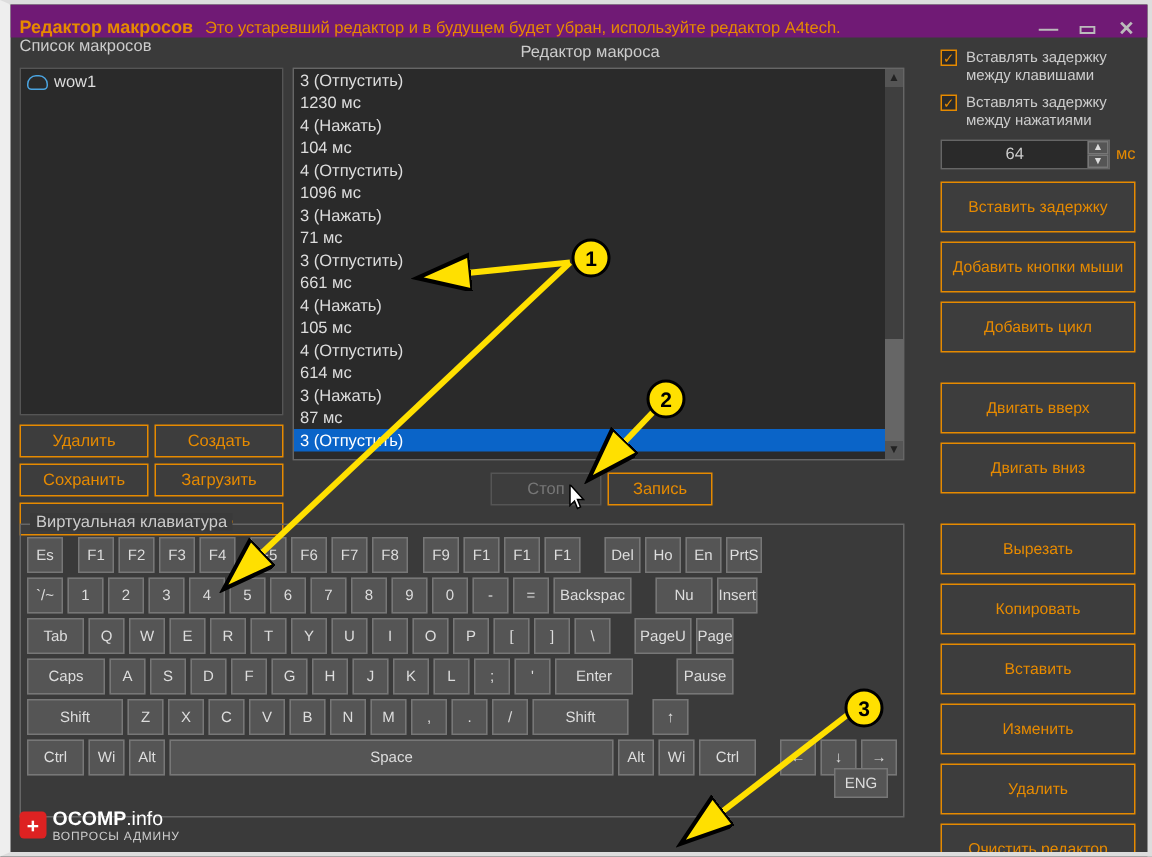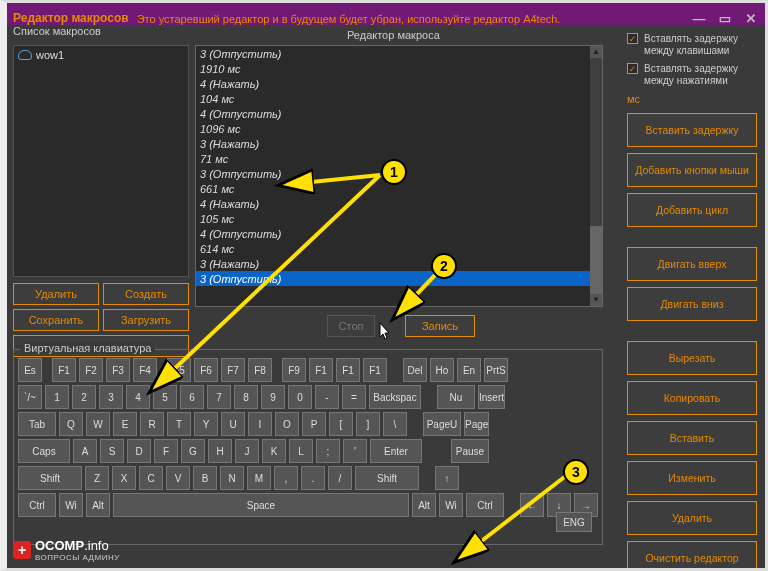--- a/index.html
+++ b/index.html
@@ -33,21 +33,21 @@
     font-size: 11px; display: flex; align-items: center; justify-content: center;
     cursor: pointer; position: absolute; height: 22px;
   }
 
   
   .editor-label { position: absolute; left: 340px; top: 4px; color: #ccc; font-size: 11px; }
   .editor-list {
     position: absolute; left: 188px; top: 20px; width: 408px; height: 262px;
     background: #2a2a2a; border: 1px solid #666; color: #ddd; font-size: 11px; overflow: hidden;
   }
-  .editor-list .line { padding: 1px 4px; height: 15px; line-height: 14px; font-style: italic; }
+  .editor-list .line { padding: 1px 4px; height: 15px; line-height: 14px; }
   .editor-list .line.selected { background: #0a64c8; color: #fff; }
   .scrollbar { position: absolute; right: 0; top: 0; width: 12px; height: 100%; background: #3f3f3f; }
   .sb-btn { width: 12px; height: 12px; background: #555; color: #222; font-size: 8px; text-align: center; line-height: 12px; }
   .sb-thumb { position: absolute; left: 0; width: 12px; background: #666; }
 
   
   .right { position: absolute; right: 8px; top: 8px; width: 130px; }
   .chk-row { display: flex; gap: 6px; color: #ccc; font-size: 10px; margin-bottom: 6px; line-height: 12px; }
   .chk { width: 11px; height: 11px; border: 1px solid #e68a00; background: #2a2a2a; flex-shrink: 0; display:flex; align-items:center; justify-content:center; color:#e68a00; font-size:9px;}
   .spin-row { display: flex; align-items: center; gap: 4px; margin-bottom: 8px; }
@@ -128,55 +128,63 @@
     <div class="btn" style="left:6px; top:258px; width:86px">Удалить</div>
     <div class="btn" style="left:96px; top:258px; width:86px">Создать</div>
     <div class="btn" style="left:6px; top:284px; width:86px">Сохранить</div>
     <div class="btn" style="left:96px; top:284px; width:86px">Загрузить</div>
     <div class="btn" style="left:6px; top:310px; width:176px; font-size:10px">Поделиться/Расшарить</div>
 
     <div class="editor-label">Редактор макроса</div>
     <div class="editor-list">
       <div id="editor-lines">
           <div class="line">3 (Отпустить)</div>
-          <div class="line">1910 мс</div>
+          <div class="line">1230 мс</div>
           <div class="line">4 (Нажать)</div>
           <div class="line">104 мс</div>
           <div class="line">4 (Отпустить)</div>
           <div class="line">1096 мс</div>
           <div class="line">3 (Нажать)</div>
           <div class="line">71 мс</div>
           <div class="line">3 (Отпустить)</div>
           <div class="line">661 мс</div>
           <div class="line">4 (Нажать)</div>
           <div class="line">105 мс</div>
           <div class="line">4 (Отпустить)</div>
           <div class="line">614 мс</div>
           <div class="line">3 (Нажать)</div>
+          <div class="line">87 мс</div>
           <div class="line selected">3 (Отпустить)</div>
         </div>
       <div class="scrollbar">
         <div class="sb-btn">▲</div>
         <div class="sb-thumb" style="top:180px; height:70px"></div>
         <div class="sb-btn" style="position:absolute; bottom:0">▼</div>
       </div>
     </div>
-    <div class="btn" style="left:320px; top:290px; width:48px; color:#777; border-color:#555;">Стоп</div>
+    <div class="btn" style="left:320px; top:290px; width:74px; color:#777; border-color:#555;">Стоп</div>
     <div class="btn" style="left:398px; top:290px; width:70px">Запись</div>
 
     <div class="right">
       <div class="chk-row">
         <div class="chk">✓</div>
         <div>Вставлять задержку между клавишами</div>
       </div>
       <div class="chk-row">
         <div class="chk">✓</div>
         <div>Вставлять задержку между нажатиями</div>
       </div>
       <div class="spin-row">
+        <div class="spin">
+          <span>64</span>
+          <div class="spin-btns">
+            <div>▲</div>
+            <div>▼</div>
+          </div>
+        </div>
         <span class="ms">мс</span>
       </div>
       <div id="right-buttons">
           <div class="rbtn">Вставить задержку</div>
           <div class="rbtn">Добавить кнопки мыши</div>
           <div class="rbtn" style="margin-bottom: 20px;">Добавить цикл</div>
           <div class="rbtn">Двигать вверх</div>
           <div class="rbtn" style="margin-bottom: 20px;">Двигать вниз</div>
           <div class="rbtn">Вырезать</div>
           <div class="rbtn">Копировать</div>

